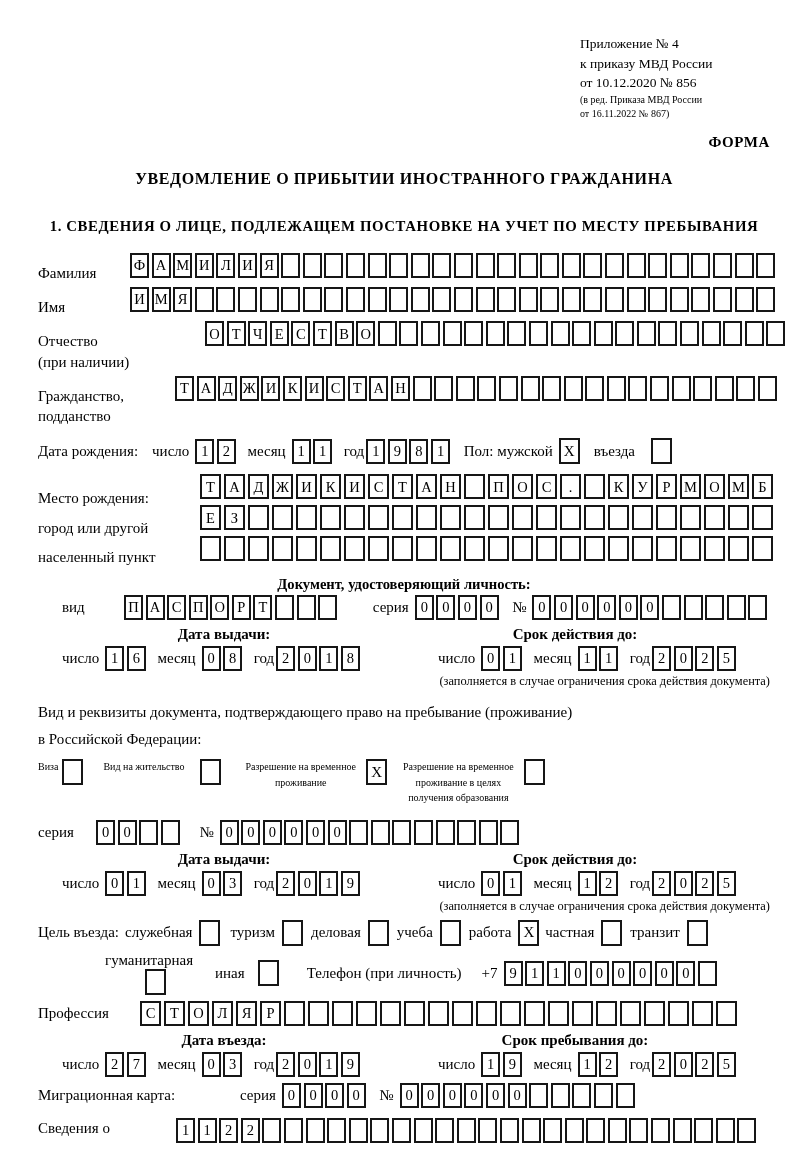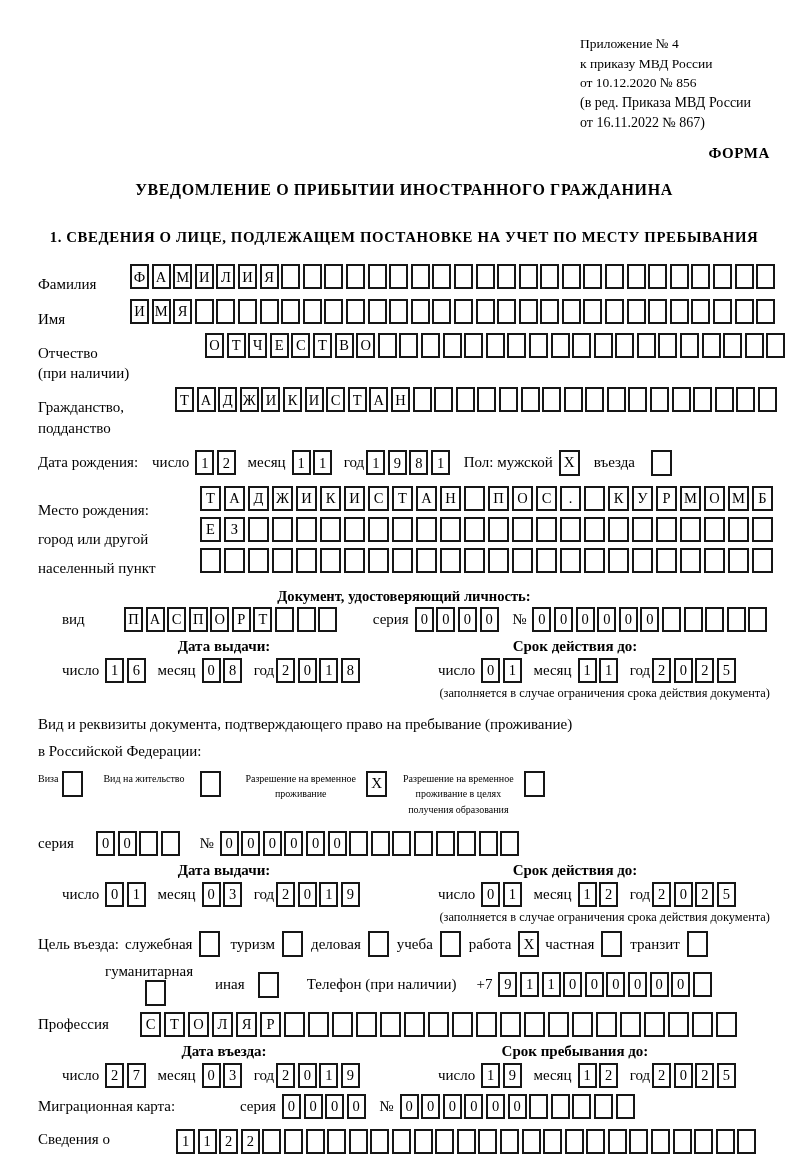--- a/index.html
+++ b/index.html
@@ -4,21 +4,21 @@
 <style>
   html,body{margin:0;padding:0;background:#fff;}
   .page{
     width:800px;height:1163px;box-sizing:border-box;
     padding:34px 30px 0 38px;
     font-family:"Liberation Serif","DejaVu Serif",serif;
     color:#000;overflow:hidden;position:relative;background:#fff;
   }
   
   .hdr{margin-left:auto;width:190px;font-size:13.5px;line-height:1.45;}
-  .hdr .small{font-size:14px;}
+  .hdr .small{font-size:10px;}
   .forma{text-align:right;font-weight:bold;font-size:15px;margin-top:12px;letter-spacing:.6px;}
   .title{text-align:center;font-weight:bold;font-size:16px;line-height:1.7;margin-top:14px;letter-spacing:.6px;}
   .blank{display:inline-block;width:54px;border-bottom:2px solid #222;height:.85em;margin-left:8px;}
   .sec{font-weight:bold;font-size:14.8px;margin-top:26px;text-align:center;letter-spacing:.6px;white-space:nowrap;}
   
   .cells{display:flex;flex:none;}
   .cell{
     box-sizing:border-box;flex:none;display:inline-flex;align-items:center;justify-content:center;
     width:19px;height:25px;border:2px solid #161616;margin-right:2.6px;
     font-size:14.5px;line-height:1;
@@ -564,21 +564,21 @@
 
   <div class="frow mt6 dates">
     <span class="copt" style="margin-left:67px;flex-direction:column;">
       <span class="dl" style="margin-right:6px;">гуманитарная</span>
       <span class="cb"></span>
     </span>
     <span class="copt" style="margin-left:16px;">
       <span class="dl" style="margin-right:6px;">иная</span>
       <span class="cb"></span>
     </span>
-    <span class="dl" style="margin-left:28px;">Телефон (при наличии)</span>
+    <span class="dl" style="margin-left:28px;">Телефон (при личность)</span>
     <span class="dl" style="margin-left:14px;">+7</span>
     <span class="cells">
         <span class="cell">9</span>
         <span class="cell">1</span>
         <span class="cell">1</span>
         <span class="cell">0</span>
         <span class="cell">0</span>
         <span class="cell">0</span>
         <span class="cell">0</span>
         <span class="cell">0</span>

